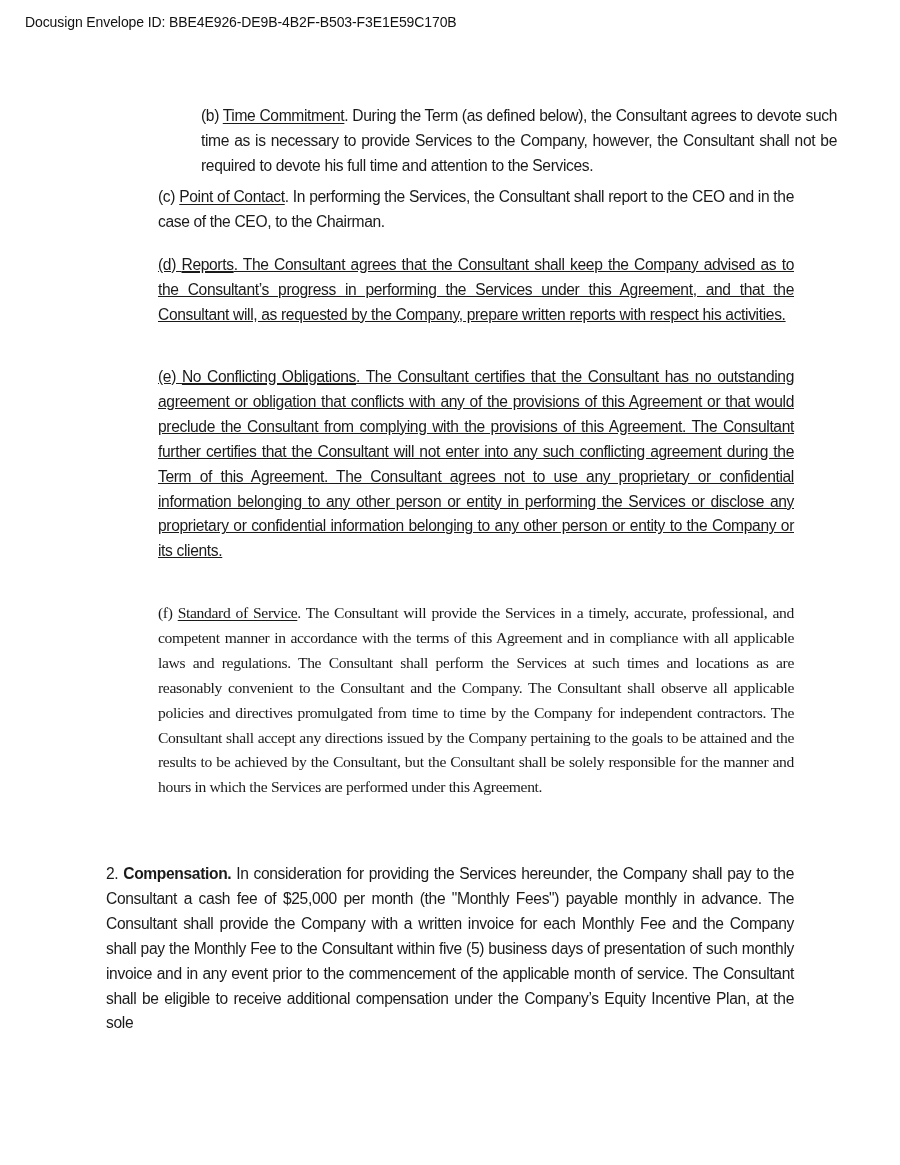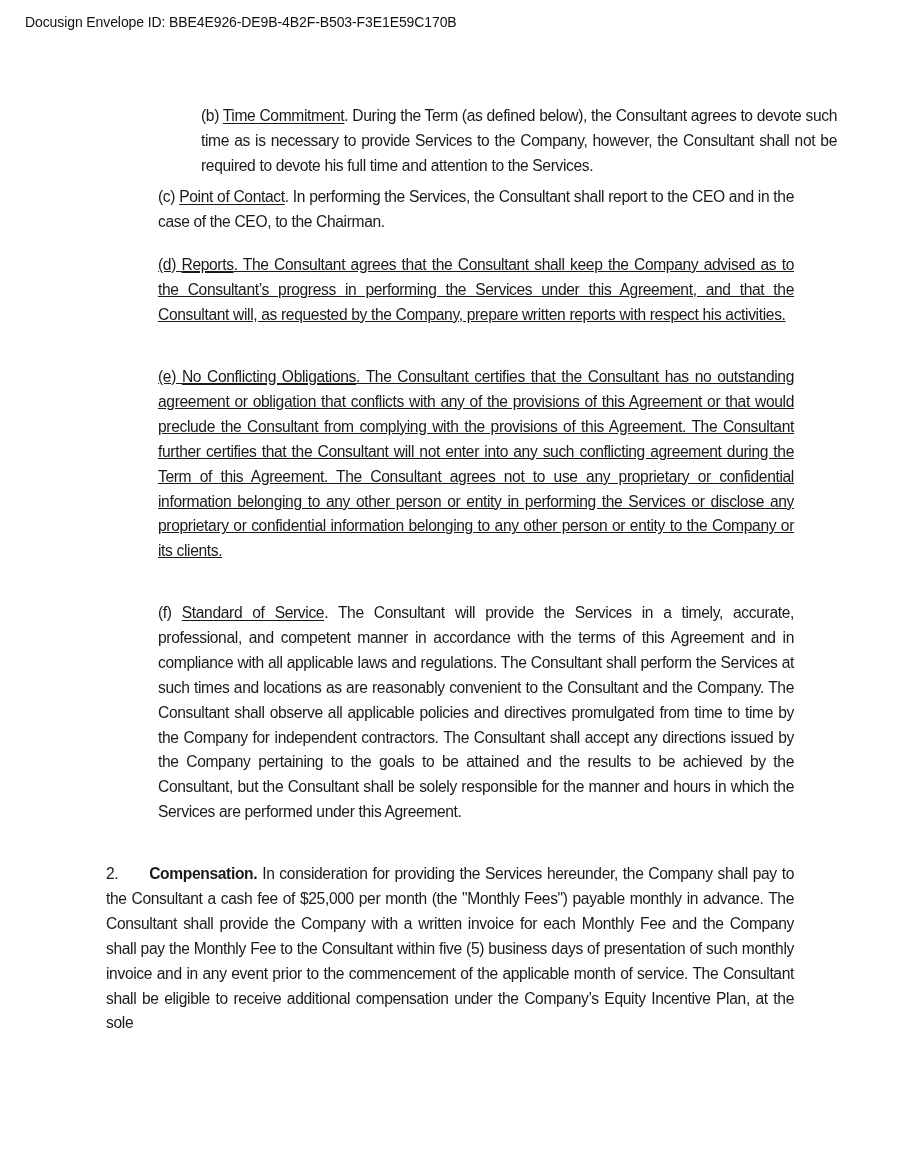--- a/index.html
+++ b/index.html
@@ -13,21 +13,21 @@
     position: absolute; left: 0; top: 0; width: 900px;
     font-family: "Liberation Sans", sans-serif; font-size: 15.6px; line-height: 24.9px;
     letter-spacing: -0.35px;
   }
   .para {
     position: absolute; text-align: justify; margin: 0;
   }
   .sub { left: 158px; width: 636px; }
   .main { left: 106px; width: 688px; }
   .u { text-decoration: underline; text-underline-offset: 2px; text-decoration-thickness: 1px; }
-  .b { font-weight: bold; margin-left: 26px; }
+  .b { font-weight: bold; }
 </style>
 </head>
 <body>
 
 <div class="envelope">Docusign Envelope ID: BBE4E926-DE9B-4B2F-B503-F3E1E59C170B</div>
 
 <div class="page-text">
 
   <p class="para sub" style="top:104px;margin-left:43px;">
     <span>(b)</span>
@@ -42,21 +42,21 @@
   <p class="para sub" style="top:253px;text-decoration:underline;">
     <span>(d)</span>
     <span class="u">Reports</span><span>. The Consultant agrees that the Consultant shall keep the Company advised as to the Consultant’s progress in performing the Services under this Agreement, and that the Consultant will, as requested by the Company, prepare written reports with respect his activities.</span>
   </p>
 
   <p class="para sub" style="top:365px;text-decoration:underline;">
     <span>(e)</span>
     <span class="u">No Conflicting Obligations</span><span>.  The Consultant certifies that the Consultant has no outstanding agreement or obligation that conflicts with any of the provisions of this Agreement or that would preclude the Consultant from complying with the provisions of this Agreement.  The Consultant further certifies that the Consultant will not enter into any such conflicting agreement during the Term of this Agreement. The Consultant agrees not to use any proprietary or confidential information belonging to any other person or entity in performing the Services or disclose any proprietary or confidential information belonging to any other person or entity to the Company or its clients.</span>
   </p>
 
-  <p class="para sub" style="top:601px;">
+  <p class="para sub" style="top:601px;font-family:Liberation Serif, serif;">
     <span>(f)</span>
     <span class="u">Standard of Service</span><span>. The Consultant will provide the Services in a timely, accurate, professional, and competent manner in accordance with the terms of this Agreement and in compliance with all applicable laws and regulations. The Consultant shall perform the Services at such times and locations as are reasonably convenient to the Consultant and the Company. The Consultant shall observe all applicable policies and directives promulgated from time to time by the Company for independent contractors.  The Consultant shall accept any directions issued by the Company pertaining to the goals to be attained and the results to be achieved by the Consultant, but the Consultant shall be solely responsible for the manner and hours in which the Services are performed under this Agreement.</span>
   </p>
 
   <p class="para main" style="top:862px;">
     <span>2.</span>
     <span class="b">Compensation.</span><span>  In consideration for providing the Services hereunder, the Company shall pay to the Consultant a cash fee of $25,000 per month (the "Monthly Fees") payable monthly in advance.  The Consultant shall provide the Company with a written invoice for each Monthly Fee and the Company shall pay the Monthly Fee to the Consultant within five (5) business days of presentation of such monthly invoice and in any event prior to the commencement of the applicable month of service. The Consultant shall be eligible to receive additional compensation under the Company’s Equity Incentive Plan, at the sole</span>
   </p>
 
 </div>

